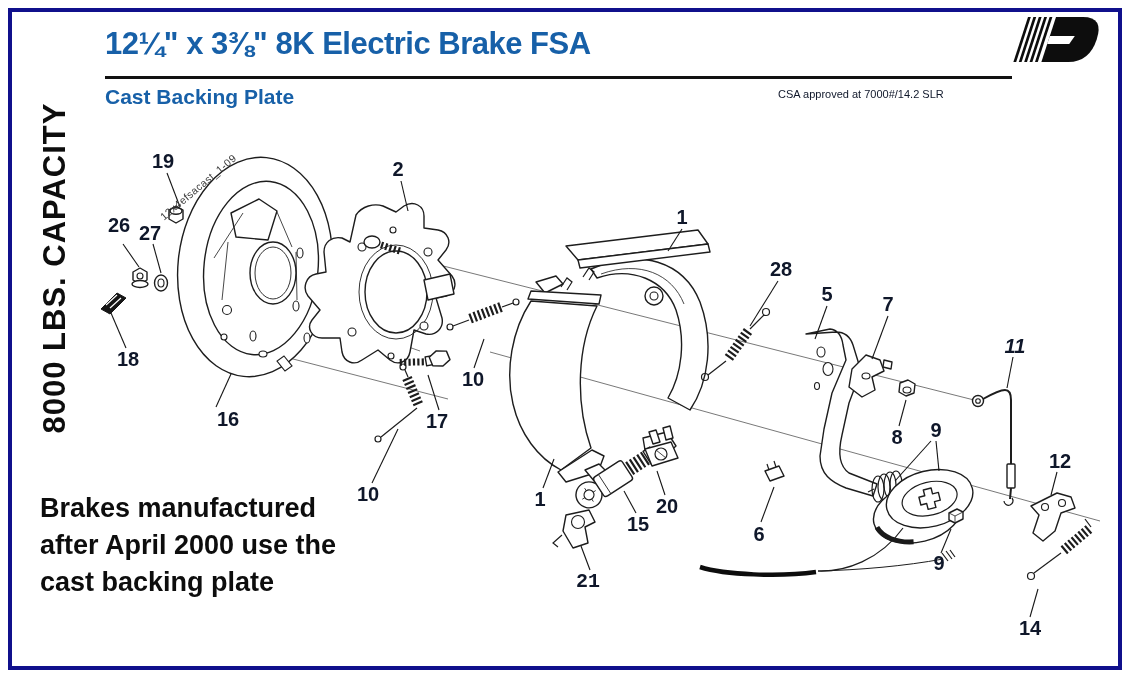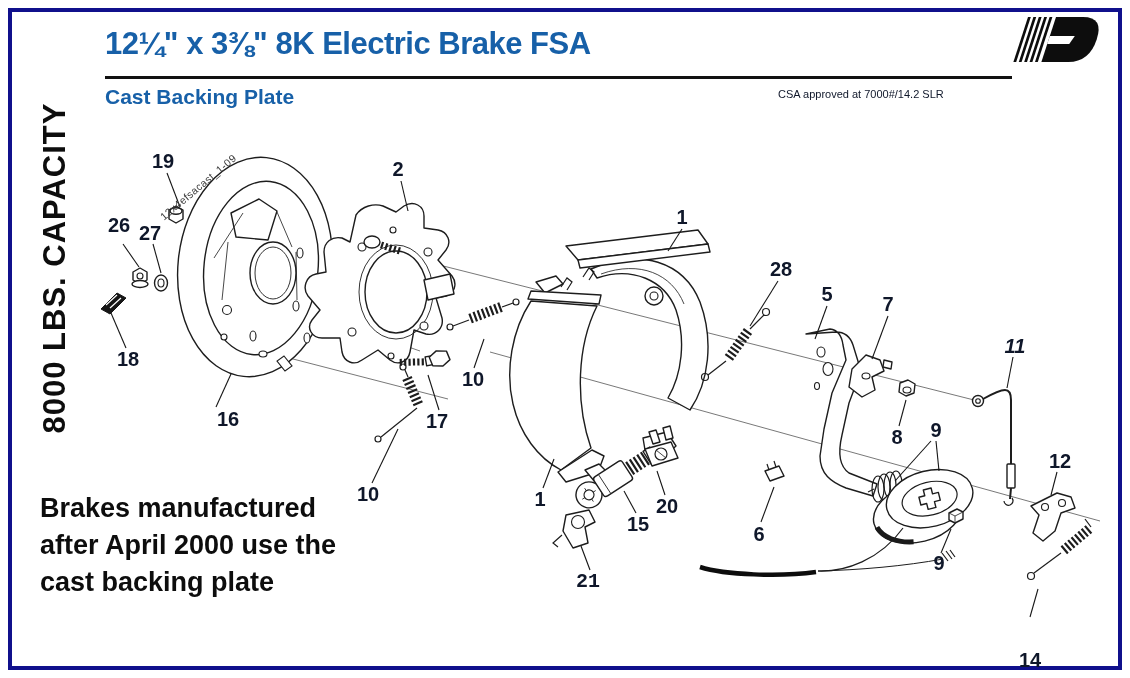--- a/index.html
+++ b/index.html
@@ -337,15 +337,15 @@
       <span class="callout" style="left: 888px; top: 304px;">7</span>
       <span class="callout" style="left: 897px; top: 437px;">8</span>
       <span class="callout" style="left: 936px; top: 430px;">9</span>
       <span class="callout" style="left: 939px; top: 563px;">9</span>
       <span class="callout" style="left: 1015px; top: 346px; font-style: italic;">11</span>
       <span class="callout" style="left: 1060px; top: 461px;">12</span>
       <span class="callout" style="left: 759px; top: 534px;">6</span>
       <span class="callout" style="left: 638px; top: 524px;">15</span>
       <span class="callout" style="left: 667px; top: 506px;">20</span>
       <span class="callout" style="left: 588px; top: 581px; font-family: Liberation Mono, monospace;">21</span>
-      <span class="callout" style="left: 1030px; top: 628px; margin-top: 32px;">14</span>
+      <span class="callout" style="left: 1030px; top: 628px;">14</span>
     </div>
 </div>
 
 </body></html>

